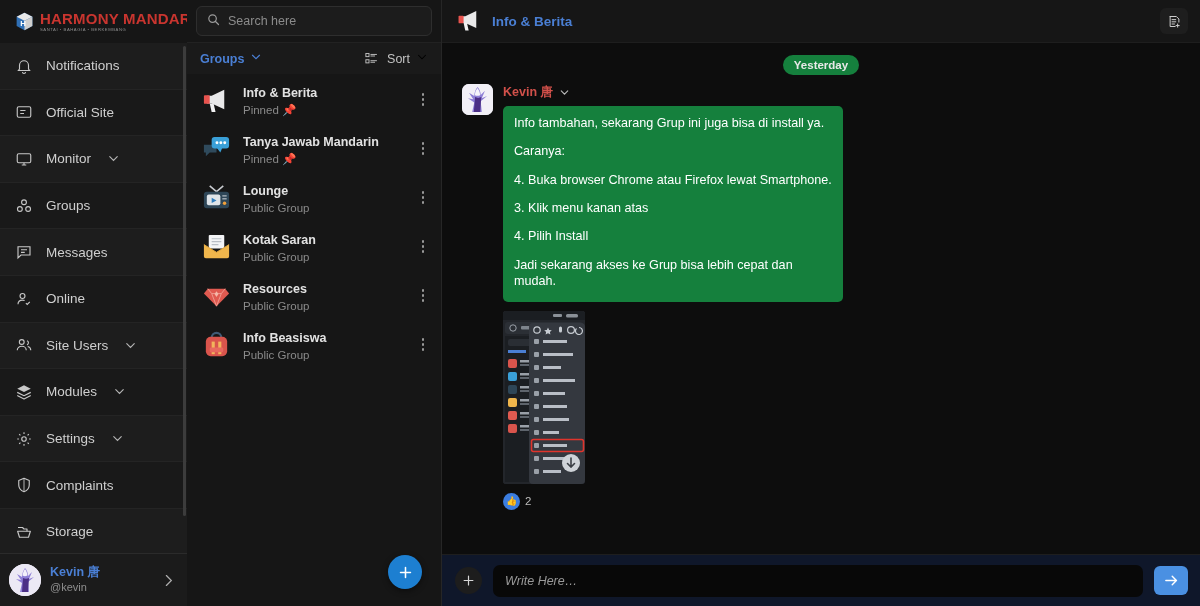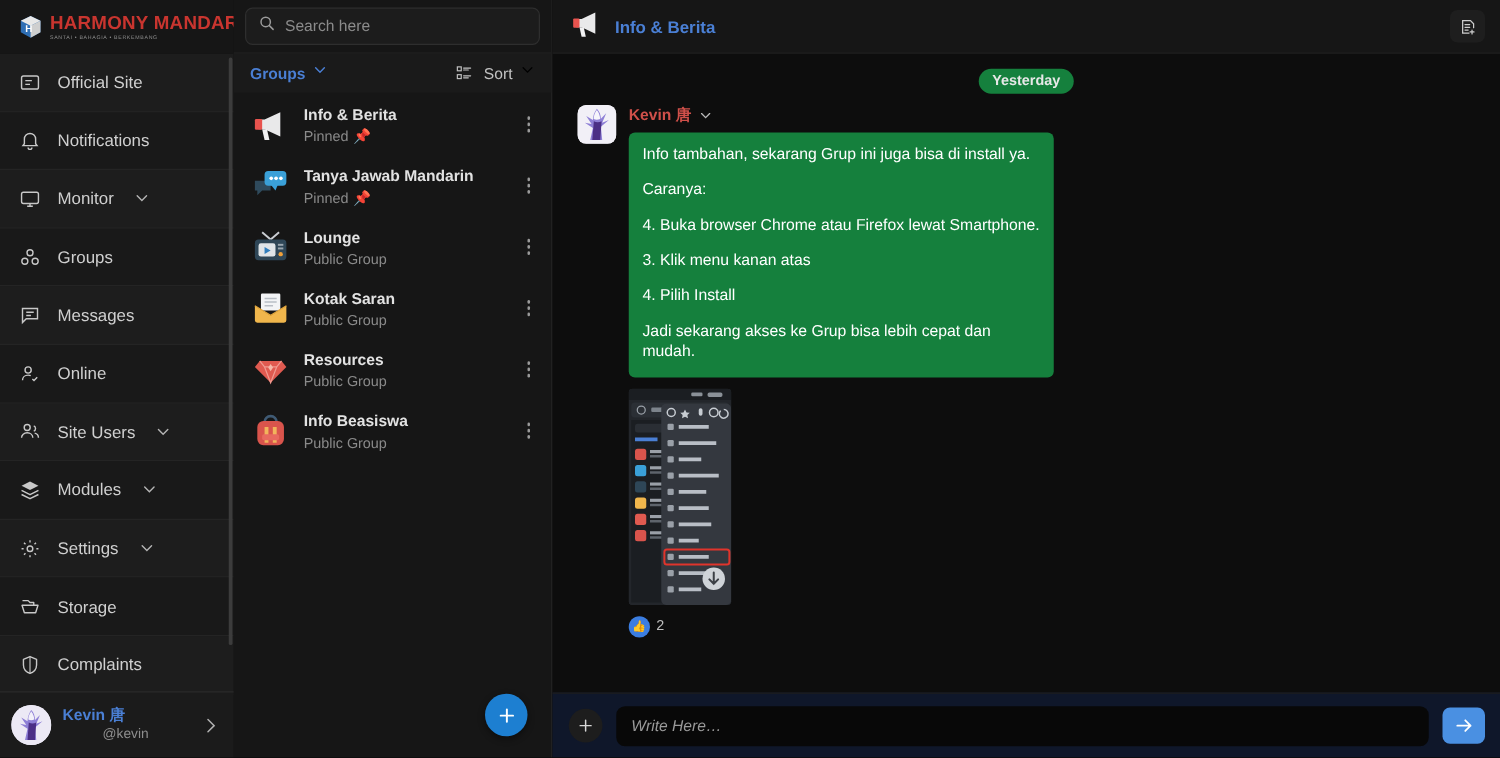--- a/index.html
+++ b/index.html
@@ -74,21 +74,21 @@
     padding: 0 10px 0 9px;
     cursor: pointer;
   }
   .avatar-circle {
     width: 32px; height: 32px; flex: 0 0 32px; border-radius: 50%;
     overflow: hidden; background: #e9e6f2;
     display: flex; align-items: center; justify-content: center;
   }
   .profile-names { flex: 1; line-height: 1.25; overflow: hidden; }
   .p-name { font-size: 12.5px; color: #4a7fd4; font-weight: 600; white-space: nowrap; }
-  .p-handle { font-size: 11px; color: #8e8e8e; text-align: center; }
+  .p-handle { font-size: 11px; color: #8e8e8e; }
   .p-arrow { color: #b0b0b0; display: flex; }
 
   
   .panel {
     width: 255px; flex: 0 0 255px; height: 606px;
     background: #161616; position: relative;
     border-right: 1px solid #262626;
     display: flex; flex-direction: column;
   }
   .panel-search {
@@ -273,35 +273,35 @@
           <path d="M5 5 L19 19 M19 5 L5 19"></path>
         </svg>
       </div>
     </div>
 
     <div class="nav">
 
       <div class="nav-item">
         <span class="ico">
           <svg viewBox="0 0 24 24" width="18" height="18" fill="none" stroke="currentColor" stroke-width="1.5">
+            <path d="M18 16v-5a6 6 0 1 0-12 0v5l-1.5 2h15z"></path>
+              <path d="M10 20a2 2 0 0 0 4 0"></path>
+          </svg>
+        </span>
+        <span>Notifications</span>
+      </div>
+
+      <div class="nav-item">
+        <span class="ico">
+          <svg viewBox="0 0 24 24" width="18" height="18" fill="none" stroke="currentColor" stroke-width="1.5">
             <rect x="3" y="5" width="18" height="14" rx="2"></rect>
               <path d="M7 10h7M7 14h5"></path>
           </svg>
         </span>
         <span>Official Site</span>
-      </div>
-
-      <div class="nav-item">
-        <span class="ico">
-          <svg viewBox="0 0 24 24" width="18" height="18" fill="none" stroke="currentColor" stroke-width="1.5">
-            <path d="M18 16v-5a6 6 0 1 0-12 0v5l-1.5 2h15z"></path>
-              <path d="M10 20a2 2 0 0 0 4 0"></path>
-          </svg>
-        </span>
-        <span>Notifications</span>
       </div>
 
       <div class="nav-item">
         <span class="ico">
           <svg viewBox="0 0 24 24" width="18" height="18" fill="none" stroke="currentColor" stroke-width="1.5">
             <rect x="3" y="5" width="18" height="12" rx="2"></rect>
               <path d="M9 20h6M12 17v3"></path>
           </svg>
         </span>
         <span>Monitor</span>
@@ -386,35 +386,35 @@
         <span class="chev">
           <svg viewBox="0 0 24 24" width="15" height="15" fill="none" stroke="currentColor" stroke-width="1.8" stroke-linecap="round">
               <path d="M6 9l6 6 6-6"></path>
             </svg>
         </span>
       </div>
 
       <div class="nav-item">
         <span class="ico">
           <svg viewBox="0 0 24 24" width="18" height="18" fill="none" stroke="currentColor" stroke-width="1.5" stroke-linejoin="round">
+            <path d="M12 3l7 3v6c0 4-3 7.5-7 9-4-1.5-7-5-7-9V6z"></path>
+              <path d="M12 3v18" stroke-width="1.2"></path>
+          </svg>
+        </span>
+        <span>Complaints</span>
+      </div>
+
+      <div class="nav-item">
+        <span class="ico">
+          <svg viewBox="0 0 24 24" width="18" height="18" fill="none" stroke="currentColor" stroke-width="1.5" stroke-linejoin="round">
             <path d="M4 6h6l2 2h4v3"></path>
               <path d="M3.5 11h17l-2.5 8H6z"></path>
           </svg>
         </span>
         <span>Storage</span>
-      </div>
-
-      <div class="nav-item">
-        <span class="ico">
-          <svg viewBox="0 0 24 24" width="18" height="18" fill="none" stroke="currentColor" stroke-width="1.5" stroke-linejoin="round">
-            <path d="M12 3l7 3v6c0 4-3 7.5-7 9-4-1.5-7-5-7-9V6z"></path>
-              <path d="M12 3v18" stroke-width="1.2"></path>
-          </svg>
-        </span>
-        <span>Complaints</span>
       </div>
 
     </div>
 
     <div class="sb-scrollbar"></div>
 
     <div class="profile">
       <div class="avatar-circle">
         <svg viewBox="0 0 32 32" width="32" height="32">
           <rect width="32" height="32" fill="#ece9f5"></rect>

